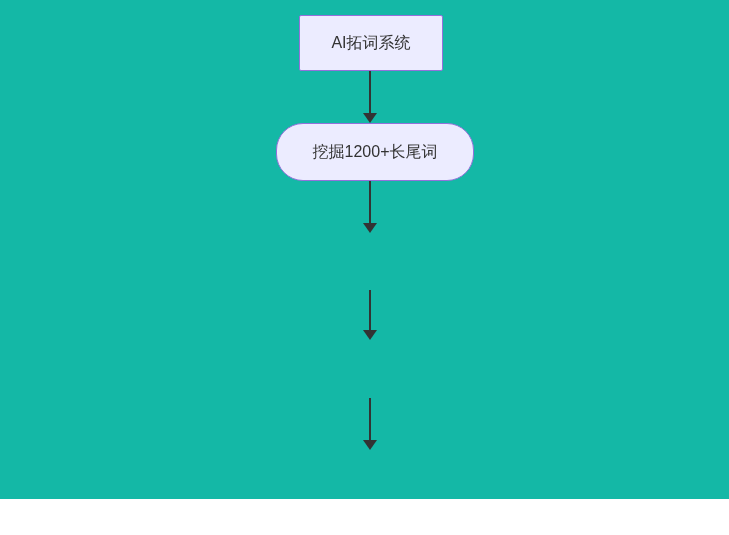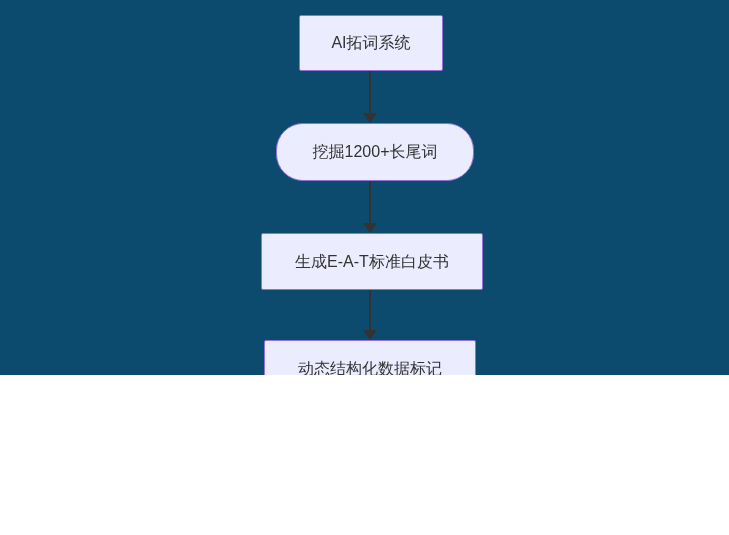--- a/index.html
+++ b/index.html
@@ -2,22 +2,22 @@
 <html><head>
 <meta charset="utf-8">
 <style>
   * { margin: 0; padding: 0; box-sizing: border-box; }
   html, body {
     font-family: "Liberation Sans", "DejaVu Sans", sans-serif;
   }
   .canvas {
     position: relative;
     width: 729px;
-    height: 375px;
-    background: #0c4a6e;
+    height: 499px;
+    background: #14b8a6;
     overflow: hidden;
   }
   .flow-node {
     position: absolute;
     display: flex;
     align-items: center;
     justify-content: center;
     background: #ececff;
     border: 1.5px solid #9370db;
     border-radius: 2px;
@@ -73,32 +73,26 @@
 
   <div class="flow-node" id="node-1">
     <span>挖掘1200+长尾词</span>
   </div>
 
   <div class="flow-arrow" id="arrow-1">
     <div class="shaft"></div>
     <div class="head"></div>
   </div>
 
-  <div class="flow-node" id="node-2">
-    <span>生成E-A-T标准白皮书</span>
-  </div>
 
   <div class="flow-arrow" id="arrow-2">
     <div class="shaft"></div>
     <div class="head"></div>
   </div>
 
-  <div class="flow-node" id="node-3">
-    <span>动态结构化数据标记</span>
-  </div>
 
   <div class="flow-arrow" id="arrow-3">
     <div class="shaft"></div>
     <div class="head"></div>
   </div>
 
 
 </div>
 
 </body></html>

